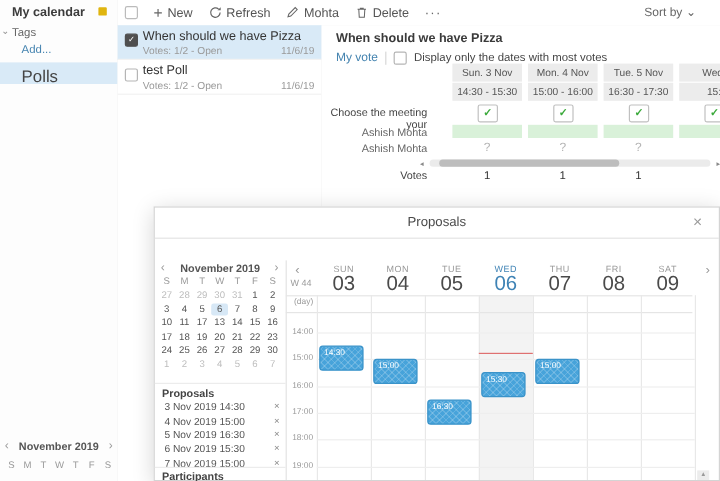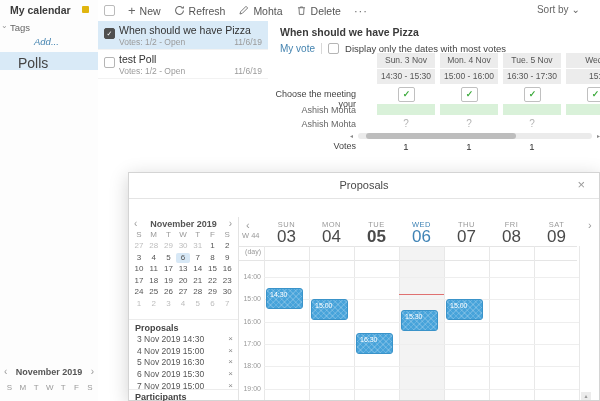--- a/index.html
+++ b/index.html
@@ -5,21 +5,21 @@
   html,body{margin:0;padding:0}
   body{width:600px;height:401px;overflow:hidden;position:relative;background:#fff;
        font-family:"Liberation Sans",sans-serif;color:#3f3f3f;font-size:11px;}
   
   .sidebar{position:absolute;left:0;top:0;width:98px;height:401px;background:#fdfdfd;border-right:1px solid #e5e5e5;}
   .side-title{position:absolute;left:10px;top:4px;font-size:10.5px;font-weight:bold;color:#3c3c3c;}
   .cal-dot{position:absolute;right:9px;top:6px;width:7px;height:7px;background:#e0b50f;border-radius:1px;}
   .tags-row{position:absolute;left:0;top:21px;width:98px;height:14px;}
   .tags-chev{position:absolute;left:1px;top:0;font-size:8px;color:#999;}
   .tags-label{position:absolute;left:10px;top:1px;font-size:9.5px;color:#666;}
-  .add-link{position:absolute;left:34px;top:36px;font-size:9.5px;color:#4584b0;font-style:italic;}
+  .add-link{position:absolute;left:18px;top:36px;font-size:9.5px;color:#4584b0;}
   .polls-row{position:absolute;left:0;top:52px;width:98px;height:18px;background:#d9eaf7;}
   .polls-label{position:absolute;left:18px;top:3px;font-size:14px;color:#444;}
   .side-minical{position:absolute;left:0;top:365px;width:98px;height:36px;}
   
   .toolbar{position:absolute;left:98px;top:0;width:502px;height:21px;border-bottom:1px solid #ededed;background:#fff;display:flex;align-items:center;}
   .tb-check{width:9px;height:9px;border:1px solid #bbb;border-radius:2px;margin-left:6px;}
   .tb-btn{display:flex;align-items:center;gap:4px;color:#555;font-size:10.5px;margin-left:13px;}
   .tb-btn svg{display:block}
   .plus{font-size:13px;color:#666;line-height:10px;}
   .more-dots{margin-left:13px;color:#666;font-size:11px;letter-spacing:1px;}
@@ -296,21 +296,21 @@
   <div class="weekview" id="weekview">
       <div class="wv-nav" style="left: 8px;">‹</div>
       <div class="wv-nav" style="left: 350px;">›</div>
       <div class="wv-wk">W 44</div>
       <div class="todayshade" style="left: 161px; top: 29px; width: 45px; height: 155px;"></div>
       <div class="wv-dayname" style="left: 26px; width: 45px;">SUN</div>
       <div class="wv-daynum" style="left: 26px; width: 45px;">03</div>
       <div class="wv-dayname" style="left: 71px; width: 45px;">MON</div>
       <div class="wv-daynum" style="left: 71px; width: 45px;">04</div>
       <div class="wv-dayname" style="left: 116px; width: 45px;">TUE</div>
-      <div class="wv-daynum" style="left: 116px; width: 45px; font-weight: bold;">05</div>
+      <div class="wv-daynum" style="left: 116px; width: 45px;">05</div>
       <div class="wv-dayname today" style="left: 161px; width: 45px;">WED</div>
       <div class="wv-daynum today" style="left: 161px; width: 45px;">06</div>
       <div class="wv-dayname" style="left: 206px; width: 45px;">THU</div>
       <div class="wv-daynum" style="left: 206px; width: 45px;">07</div>
       <div class="wv-dayname" style="left: 251px; width: 45px;">FRI</div>
       <div class="wv-daynum" style="left: 251px; width: 45px;">08</div>
       <div class="wv-dayname" style="left: 296px; width: 45px;">SAT</div>
       <div class="wv-daynum" style="left: 296px; width: 45px;">09</div>
       <div class="allday-row"></div>
       <div class="allday-label">(day)</div>

